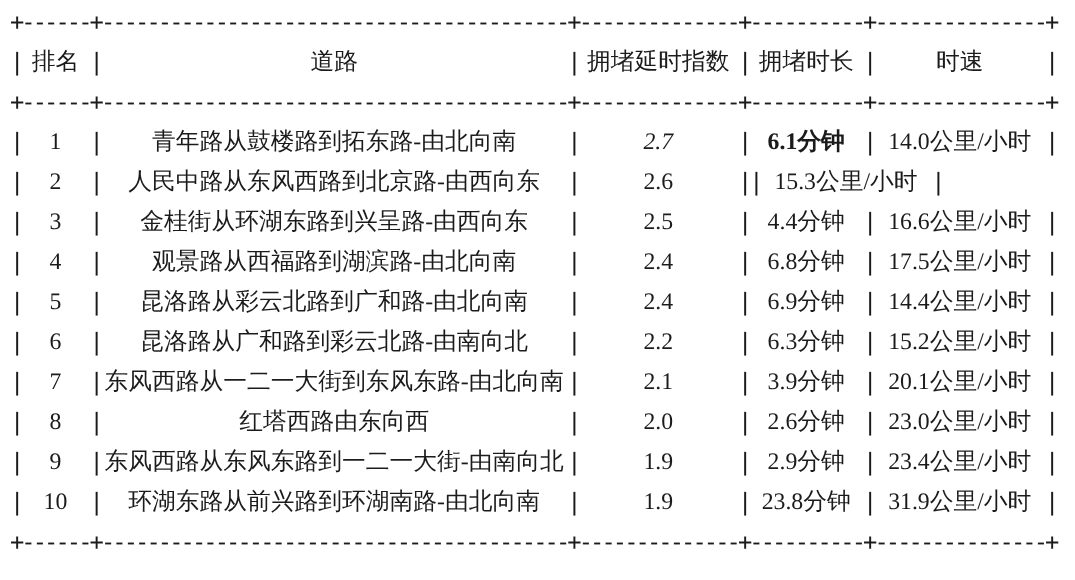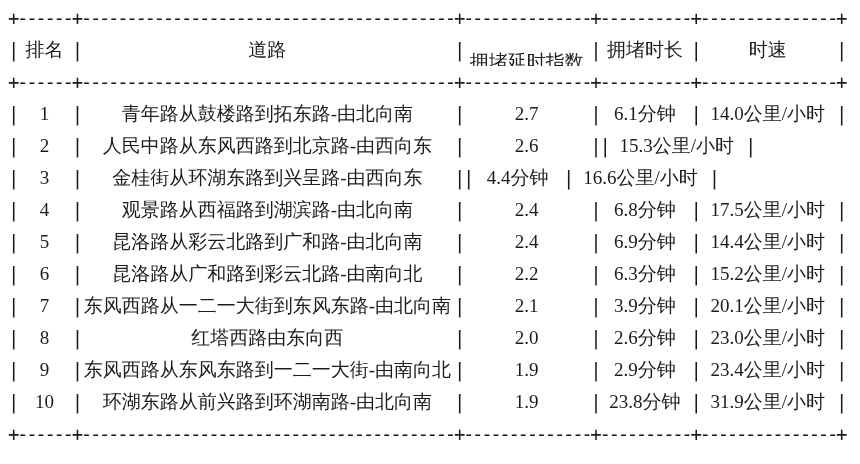--- a/index.html
+++ b/index.html
@@ -58,21 +58,21 @@
       <span class="u1 mono">+</span>
       <span class="dash" style="width: calc(var(--u) * 15);">---------------</span>
       <span class="u1 mono">+</span>
     </div>
     <div class="row">
       <span class="u1 mono">|</span>
       <span class="cell" style="width: calc(var(--u) * 6);">排名</span>
       <span class="u1 mono">|</span>
       <span class="cell" style="width: calc(var(--u) * 41);">道路</span>
       <span class="u1 mono">|</span>
-      <span class="cell" style="width: calc(var(--u) * 14); margin-top: 12px;">拥堵延时指数</span>
+      <span class="cell" style="width: calc(var(--u) * 14);">拥堵延时指数</span>
       <span class="u1 mono">|</span>
       <span class="cell" style="width: calc(var(--u) * 10);">拥堵时长</span>
       <span class="u1 mono">|</span>
       <span class="cell" style="width: calc(var(--u) * 15);">时速</span>
       <span class="u1 mono">|</span>
     </div>
     <div class="row">
       <span class="u1 mono">+</span>
       <span class="dash" style="width: calc(var(--u) * 6);">------</span>
       <span class="u1 mono">+</span>
@@ -84,23 +84,23 @@
       <span class="u1 mono">+</span>
       <span class="dash" style="width: calc(var(--u) * 15);">---------------</span>
       <span class="u1 mono">+</span>
     </div>
     <div class="row">
       <span class="u1 mono">|</span>
       <span class="cell" style="width: calc(var(--u) * 6);">1</span>
       <span class="u1 mono">|</span>
       <span class="cell" style="width: calc(var(--u) * 41);">青年路从鼓楼路到拓东路-由北向南</span>
       <span class="u1 mono">|</span>
-      <span class="cell" style="width: calc(var(--u) * 14);">2.7</span>
-      <span class="u1 mono">|</span>
-      <span class="cell" style="width: calc(var(--u) * 10);">6.1分钟</span>
+      <span class="cell" style="width: calc(var(--u) * 14); font-style: italic;">2.7</span>
+      <span class="u1 mono">|</span>
+      <span class="cell" style="width: calc(var(--u) * 10); font-weight: bold;">6.1分钟</span>
       <span class="u1 mono">|</span>
       <span class="cell" style="width: calc(var(--u) * 15);">14.0公里/小时</span>
       <span class="u1 mono">|</span>
     </div>
     <div class="row">
       <span class="u1 mono">|</span>
       <span class="cell" style="width: calc(var(--u) * 6);">2</span>
       <span class="u1 mono">|</span>
       <span class="cell" style="width: calc(var(--u) * 41);">人民中路从东风西路到北京路-由西向东</span>
       <span class="u1 mono">|</span>
@@ -109,20 +109,21 @@
       <span class="u1 mono">|</span>
       <span class="cell" style="width: calc(var(--u) * 15);">15.3公里/小时</span>
       <span class="u1 mono">|</span>
     </div>
     <div class="row">
       <span class="u1 mono">|</span>
       <span class="cell" style="width: calc(var(--u) * 6);">3</span>
       <span class="u1 mono">|</span>
       <span class="cell" style="width: calc(var(--u) * 41);">金桂街从环湖东路到兴呈路-由西向东</span>
       <span class="u1 mono">|</span>
+      <span class="cell" style="width: calc(var(--u) * 14);">2.5</span>
       <span class="u1 mono">|</span>
       <span class="cell" style="width: calc(var(--u) * 10);">4.4分钟</span>
       <span class="u1 mono">|</span>
       <span class="cell" style="width: calc(var(--u) * 15);">16.6公里/小时</span>
       <span class="u1 mono">|</span>
     </div>
     <div class="row">
       <span class="u1 mono">|</span>
       <span class="cell" style="width: calc(var(--u) * 6);">4</span>
       <span class="u1 mono">|</span>

